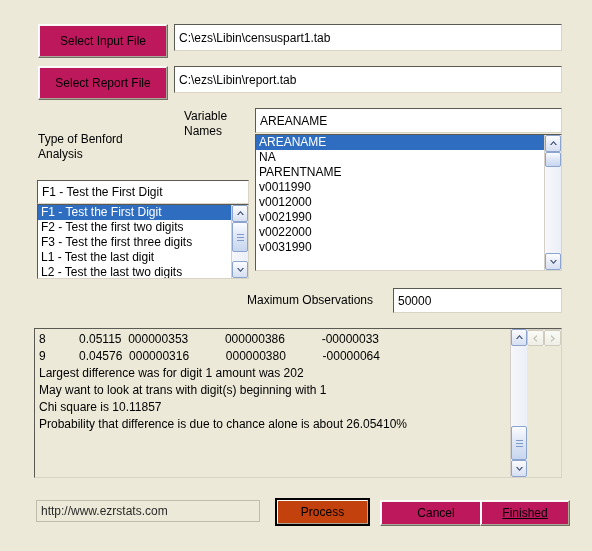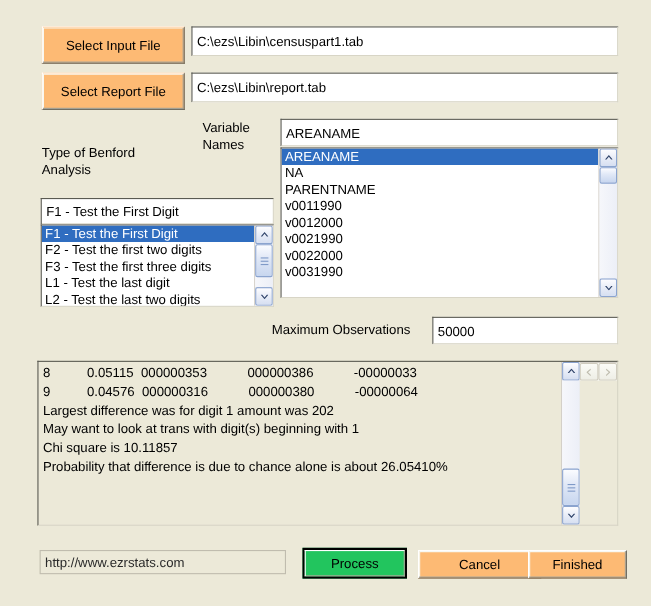--- a/index.html
+++ b/index.html
@@ -12,21 +12,21 @@
     background: #ece9d8;
     font-family: "Liberation Sans", sans-serif;
     font-size: 12px;
     color: #000;
     overflow: hidden;
     position: relative;
   }
 
   
   .btn {
-    background: #fdba74;
+    background: #be185d;
     border: 1px solid #ece9d8;
     border-top-color: #ffffff;
     border-left-color: #ffffff;
     border-right-color: #716f64;
     border-bottom-color: #716f64;
     box-shadow: inset -1px -1px 0 #aca899, inset 1px 1px 0 #f8f8f0;
     font-family: "Liberation Sans", sans-serif;
     font-size: 12px;
     color: #000;
     text-align: center;
@@ -34,21 +34,21 @@
     padding: 0;
     box-sizing: border-box;
     display: flex;
     align-items: center;
     justify-content: center;
     user-select: none;
   }
   .btn.default {
     border: 2px solid #000;
     box-shadow: none;
-    background: #22c55e;
+    background: #c2410c;
   }
   .btn.default .inner {
     width: 100%;
     height: 100%;
     display: flex;
     align-items: center;
     justify-content: center;
     border-top: 1px solid #ffffff;
     border-left: 1px solid #ffffff;
     border-right: 1px solid #aca899;
@@ -371,15 +371,15 @@
 <div class="btn default" style="position:absolute;left:275px;top:498px;width:95px;height:28px;">
   <span class="inner">
     <span>Process</span>
   </span>
 </div>
 
 <div class="btn" style="position:absolute;left:380px;top:500px;width:112px;height:26px;">
   <span>Cancel</span>
 </div>
 
-<div class="btn" style="position:absolute;left:480px;top:500px;width:90px;height:26px;">
+<div class="btn" style="position:absolute;left:480px;top:500px;width:90px;height:26px;text-decoration:underline;">
   <span>Finished</span>
 </div>
 
 </body></html>

